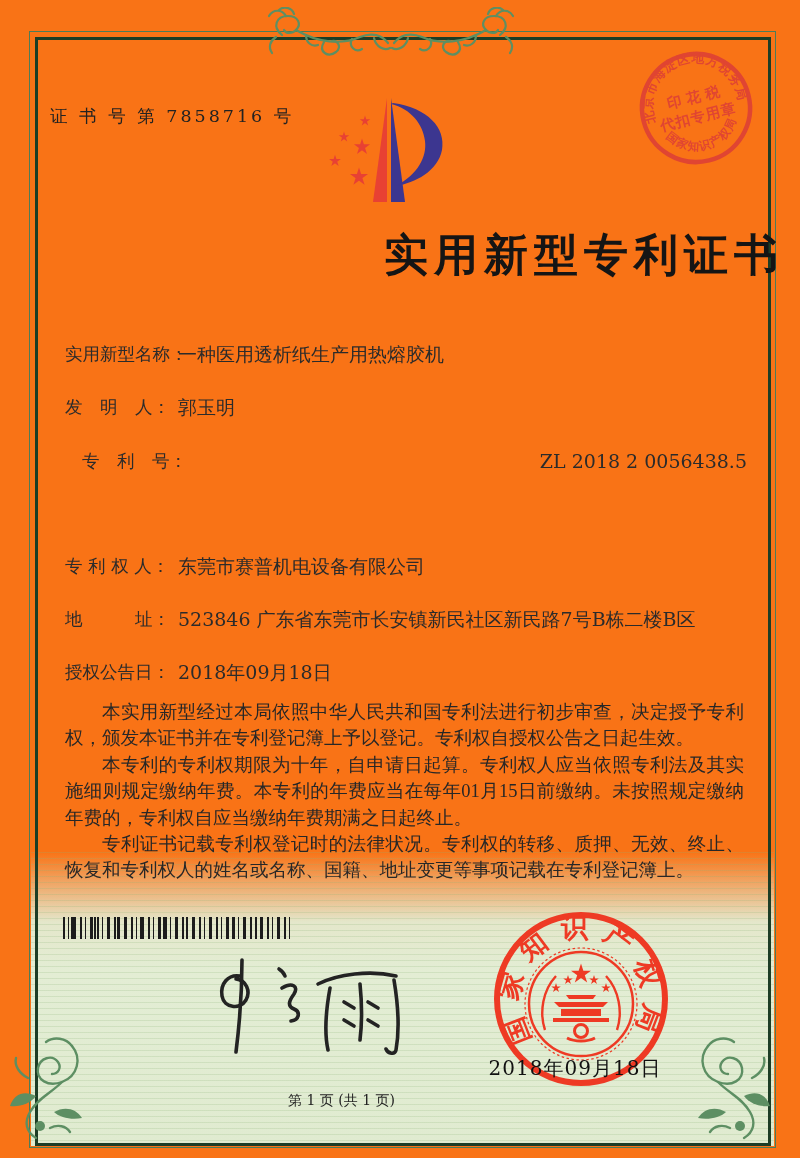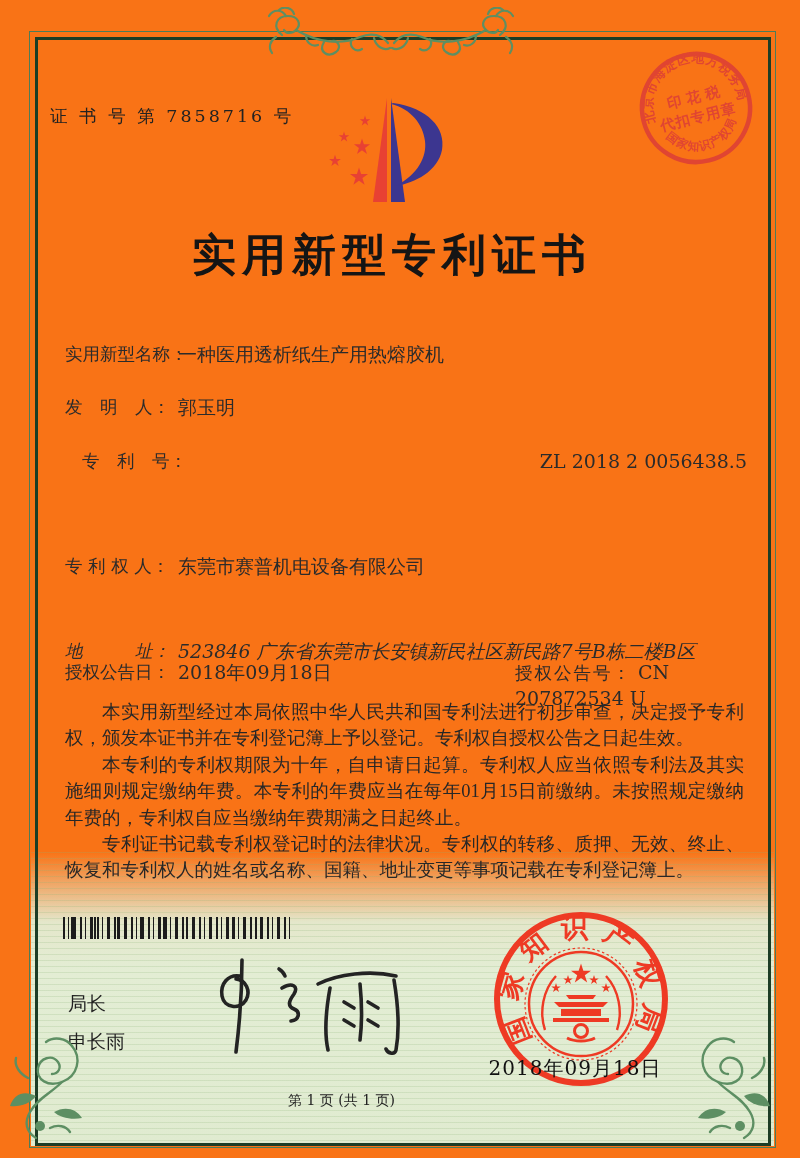--- a/index.html
+++ b/index.html
@@ -15,21 +15,21 @@
     background:
       repeating-linear-gradient(180deg, rgba(140,180,120,0.22) 0 1px, rgba(0,0,0,0) 1px 6px),
       linear-gradient(180deg, rgba(227,237,212,0) 0, rgba(227,237,212,0.95) 70px, #e3edd4 120px, #e0ebd0 100%);
   }
   
   .frame-outer{position:absolute; left:29px; top:31px; width:745px; height:1115px;
     border:1.5px solid #4d7c58;}
   .frame-inner{position:absolute; left:35px; top:37px; width:730px; height:1103px;
     border:3px solid #1d3d26;}
   .cert-no{position:absolute; left:50px; top:104px; font-size:17.5px; letter-spacing:3px; color:#222;}
-  .title{position:absolute; left:0; top:226px; width:784px; text-align:center;
+  .title{position:absolute; left:0; top:226px; width:784px; text-align:right;
     font-size:44px; font-weight:700; letter-spacing:6px; color:#151515;}
   .row{position:absolute; left:65px; width:682px; font-size:19px; line-height:25px;}
   .row .lbl{display:inline-block; width:113px; font-size:17.5px; vertical-align:top; white-space:pre;}
   .row .val{display:inline-block; width:560px; vertical-align:top;}
   .pair2{position:absolute; left:450px; top:0;}
   .pair2 .lbl2{font-size:17.5px; letter-spacing:2px;}
   .body-text{position:absolute; left:65px; top:699px; width:679px;
     font-size:18.5px; line-height:26.4px; text-align:justify; color:#272727;}
   .body-text p{margin:0; text-indent:2em;font-family:Liberation Serif, serif;}
   .barcode{position:absolute; left:63px; top:917px; width:228px; height:22px;
@@ -117,40 +117,35 @@
   </div>
   <div class="row" style="top:395px;">
     <span class="lbl">发　明　人：</span><span class="val">郭玉明</span>
   </div>
   <div class="row" style="top:449px;text-align:right;">
     <span class="lbl">专　利　号：</span><span class="val">ZL 2018 2 0056438.5</span>
   </div>
   <div class="row" style="top:554px;text-decoration:underline;">
     <span class="lbl">专 利 权 人：</span><span class="val">东莞市赛普机电设备有限公司</span>
   </div>
-  <div class="row" style="top:639px;font-style:italic;">
+  <div class="row" style="top:607px;">
     <span class="lbl">地　　　址：</span><span class="val">523846 广东省东莞市长安镇新民社区新民路7号B栋二楼B区</span>
   </div>
   <div class="row" style="top:660px;">
     <span class="lbl">授权公告日：</span><span class="val" style="width:240px;">2018年09月18日</span>
-    <span class="pair2"><span class="lbl2">授权公告号：</span> <span>CN 207872534 U</span></span>
   </div>
 
   <div class="body-text">
     <p>本实用新型经过本局依照中华人民共和国专利法进行初步审查，决定授予专利权，颁发本证书并在专利登记簿上予以登记。专利权自授权公告之日起生效。</p>
     <p>本专利的专利权期限为十年，自申请日起算。专利权人应当依照专利法及其实施细则规定缴纳年费。本专利的年费应当在每年01月15日前缴纳。未按照规定缴纳年费的，专利权自应当缴纳年费期满之日起终止。</p>
     <p>专利证书记载专利权登记时的法律状况。专利权的转移、质押、无效、终止、恢复和专利权人的姓名或名称、国籍、地址变更等事项记载在专利登记簿上。</p>
   </div>
 
   <div class="barcode"></div>
 
-  <div class="director">
-    <div>局长</div>
-    <div>申长雨</div>
-  </div>
 
   <div class="abs" style="left:198px;top:952px;">
     <svg width="214" height="108" viewBox="0 0 214 108">
       <g stroke="#232323" stroke-width="3.6" fill="none" stroke-linecap="round">
         <path d="M42,24 C30,22 22,32 24,44 C26,56 42,58 48,48 C53,39 48,28 38,27"></path>
         <path d="M44,8 C44,32 42,68 38,100"></path>
         <path d="M84,36 C94,30 101,34 96,42 C91,49 89,54 96,57 C103,60 101,68 93,69"></path>
         <path d="M81,17 C84,19 86,21 87,24"></path>
         <path d="M120,32 C140,22 172,18 198,24"></path>
         <path d="M132,36 C128,58 126,80 130,98"></path>

